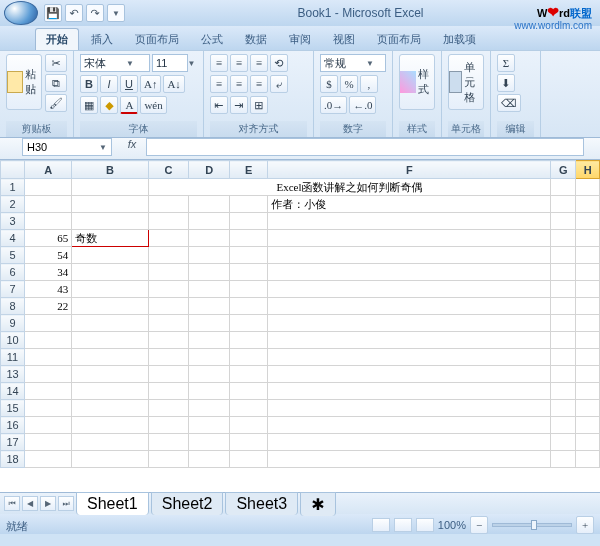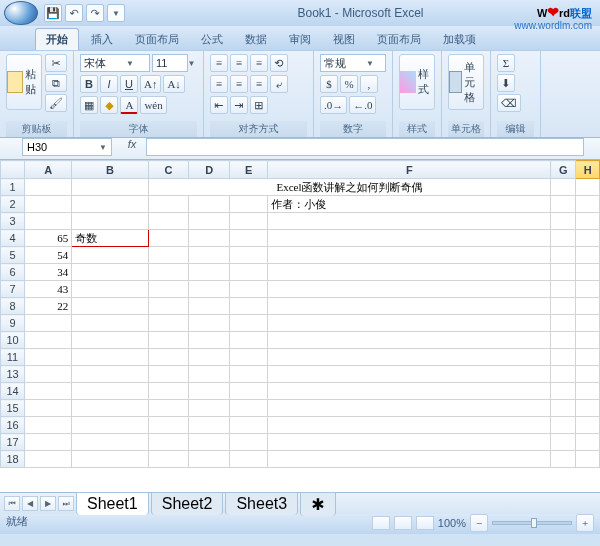--- a/index.html
+++ b/index.html
@@ -37,21 +37,21 @@
   .hdr th.sel-col{background:linear-gradient(#ffe9a0,#ffd76a);border-color:#d9a32e}
   tbody td{border:1px solid #d4d4d4;height:17px;padding:0 3px;font-family:SimSun}
   tbody th{width:24px;background:linear-gradient(#f7fafd,#e1ebf5);border:1px solid #c2d4e6;text-align:center;font-weight:normal;color:#345}
   .num{text-align:right}
   .hl{border:1.5px solid #c00!important;text-align:left}
   .center{text-align:center}
   .sheetbar{height:22px;background:linear-gradient(#eaf2fb,#d7e6f5);display:flex;align-items:center;border-top:1px solid #9fbad7;padding:0 4px;gap:2px}
   .nav-btn{width:16px;height:15px;background:linear-gradient(#fdfeff,#e6effa);border:1px solid #b9cfe5;display:flex;align-items:center;justify-content:center;color:#567;font-size:8px}
   .sheet-tab{padding:2px 10px;background:#fff;border:1px solid #a8c3de;border-bottom:none;border-radius:0 0 4px 4px;font-size:16px}
   .sheet-tab.inactive{background:#dfeaf5}
-  .status{height:20px;background:linear-gradient(#dbe9f9,#bdd6ef);display:flex;align-items:flex-start;padding:0 6px;justify-content:space-between;color:#3b5d82}
+  .status{height:20px;background:linear-gradient(#dbe9f9,#bdd6ef);display:flex;align-items:flex-end;padding:0 6px;justify-content:space-between;color:#3b5d82}
   .status-right{display:flex;align-items:center;gap:4px}
   .view-btn{width:18px;height:14px;background:linear-gradient(#fdfeff,#e6effa);border:1px solid #b9cfe5}
   .zoom-track{width:80px;height:4px;background:#bcd2e8;border:1px solid #9fbad7;position:relative}
   .zoom-thumb{position:absolute;left:38px;top:-4px;width:6px;height:10px;background:#eef5fc;border:1px solid #88a8c8}
 </style>
 </head>
 <body>
 
 <div class="titlebar">
   <div class="office-btn"></div>

